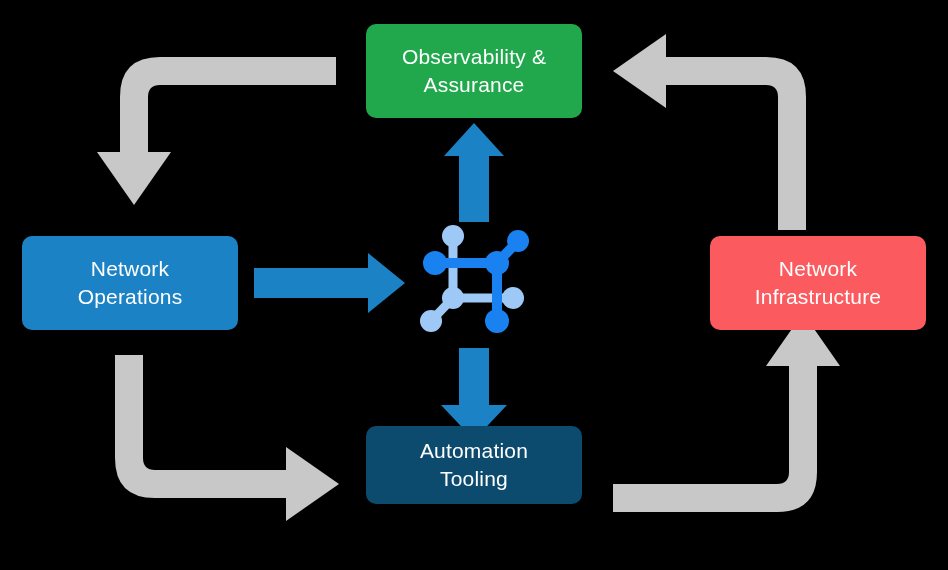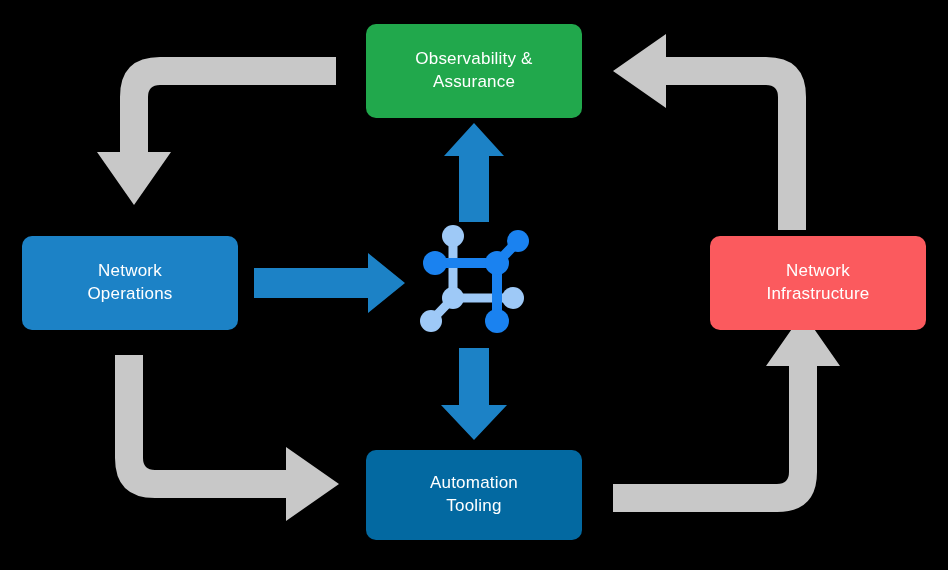--- a/index.html
+++ b/index.html
@@ -19,31 +19,31 @@
     width:948px; height:570px;
   }
   .node-box {
     position:absolute;
     border-radius:10px;
     display:flex;
     align-items:center;
     justify-content:center;
     text-align:center;
     color:#ffffff;
-    font-size:17px;
+    font-size:21px;
     line-height:1.35;
     letter-spacing:0.2px;
     font-weight:400;
     padding:1px 10px;
     z-index:5;
   }
   #box-observability { left:366px; top:24px;  width:216px; height:94px; background:#21A84C; }
   #box-operations    { left:22px;  top:236px; width:216px; height:94px; background:#1C82C6; }
   #box-infrastructure{ left:710px; top:236px; width:216px; height:94px; background:#FB5A5E; }
-  #box-automation    { left:366px; top:450px; width:216px; height:90px; background:#0369a1; }
+  #box-automation    { left:366px; top:426px; width:216px; height:78px; background:#0c4a6e; }
   .box-label { display:block; white-space:pre-line; }
   #center-icon { position:absolute; left:415px; top:218px; width:120px; height:120px; z-index:6; }
 </style>
 </head>
 <body>
 
 <div id="stage">
 
   <svg class="svg-layer" viewBox="0 0 948 570">
 

